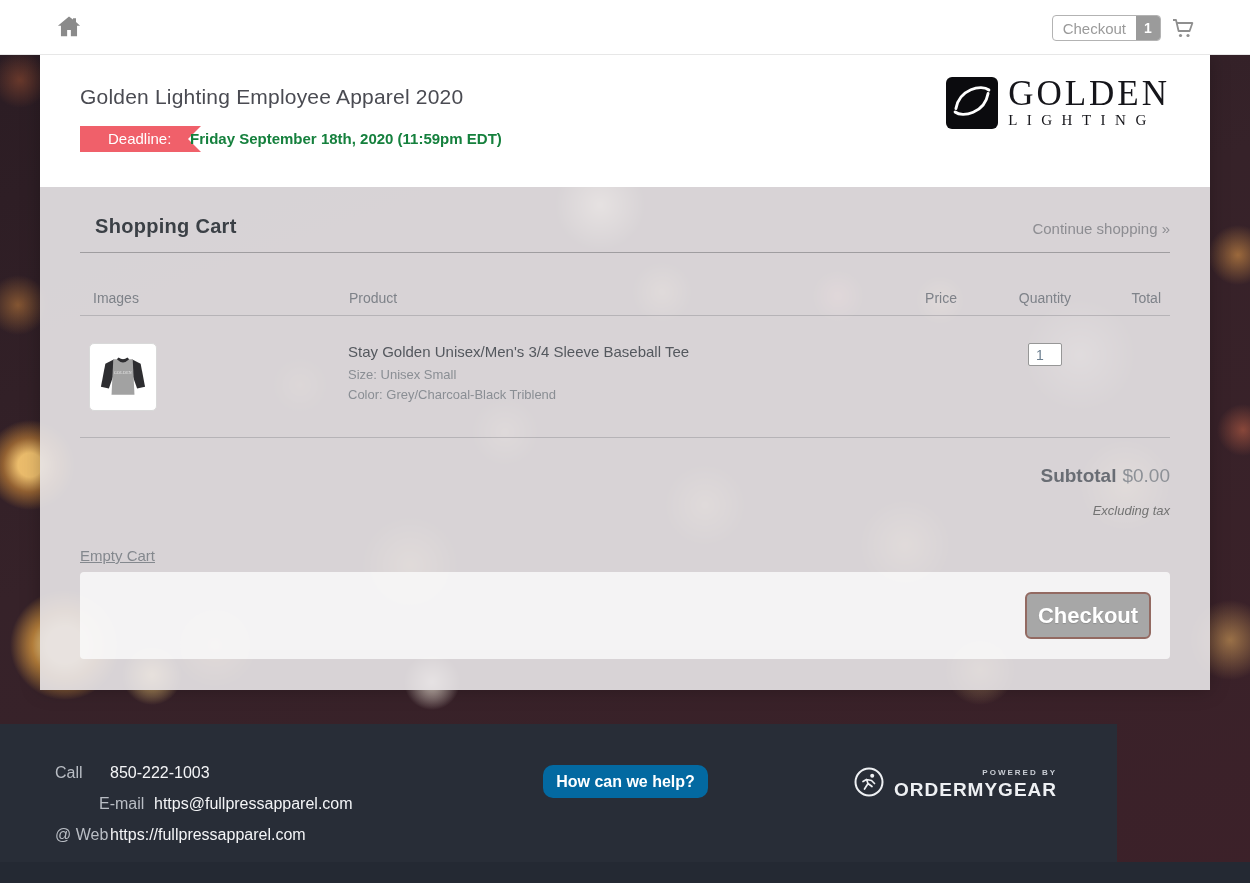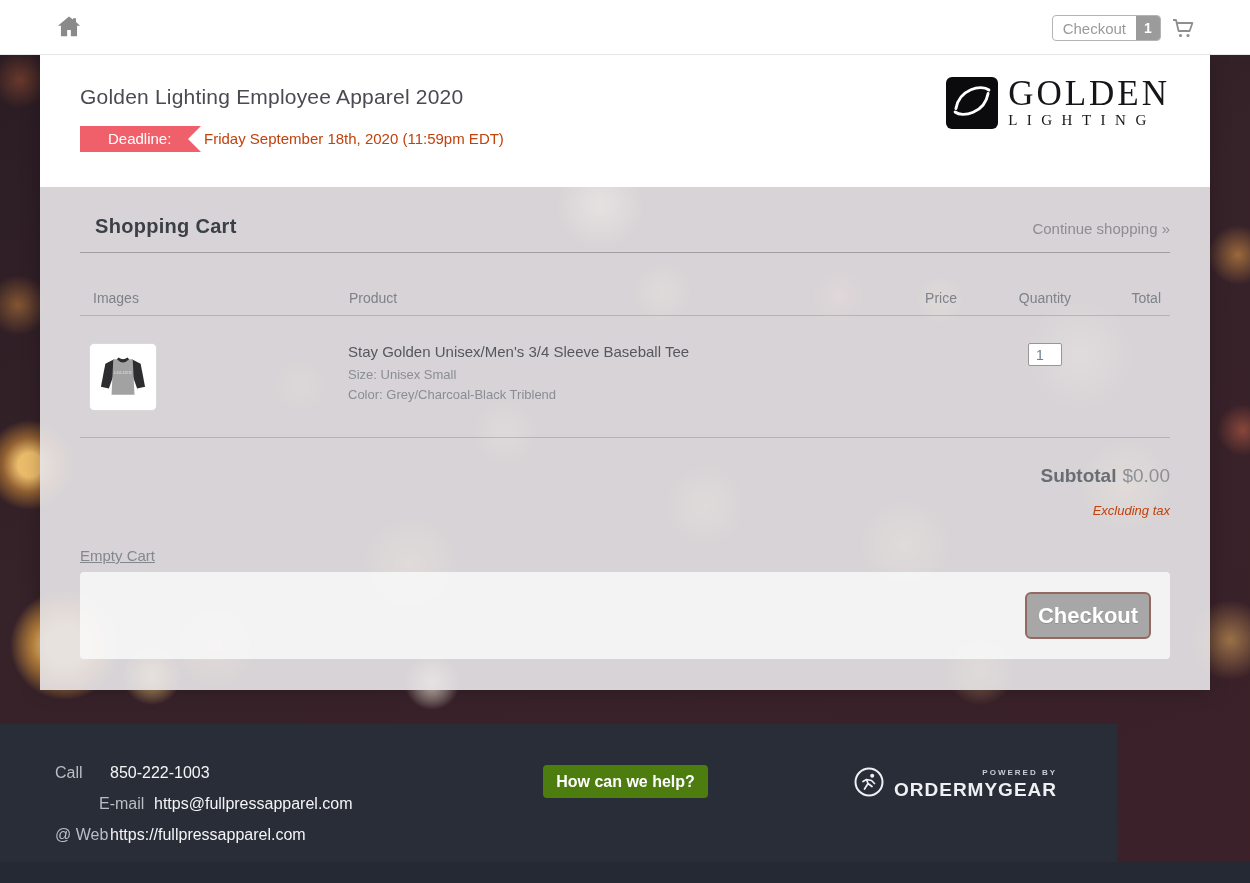--- a/index.html
+++ b/index.html
@@ -45,21 +45,21 @@
   .cart-ic { margin-left:10px; width:24px; height:24px; }
 
   
   .card { position:absolute; z-index:2; left:40px; top:55px; width:1170px; height:635px; box-shadow:0 0 18px rgba(0,0,0,0.25); }
   .card-header { position:relative; width:100%; height:132px; background:#ffffff; }
   .page-title { position:absolute; left:40px; top:30px; font-size:21px; color:#4a4b52; letter-spacing:0.2px; }
   .ribbon { position:absolute; left:40px; top:71px; height:26px; background:#f0606a; color:#fff; font-size:15px;
             line-height:26px; padding:0 30px 0 28px; }
   .ribbon::after { content:""; position:absolute; right:0; top:0; width:0; height:0;
             border-top:13px solid transparent; border-bottom:13px solid transparent; border-right:13px solid #ffffff; }
-  .deadline-date { position:absolute; left:164px; top:71px; height:26px; line-height:26px; font-size:15px; font-weight:normal; color:#c2410c; }
+  .deadline-date { position:absolute; left:150px; top:71px; height:26px; line-height:26px; font-size:15px; font-weight:bold; color:#15803d; }
   .brand-logo { position:absolute; right:40px; top:22px; display:flex; align-items:center; gap:10px; }
   .logo-box { width:52px; height:52px; background:#0b0b0e; border-radius:6px; display:flex; align-items:center; justify-content:center; }
   .logo-text { display:flex; flex-direction:column; align-items:flex-start; }
   .logo-name { font-family:"Liberation Serif", serif; font-size:35px; line-height:34px; letter-spacing:3px; color:#15151a; }
   .logo-sub  { font-family:"Liberation Serif", serif; font-size:15px; letter-spacing:9.5px; color:#15151a; margin-top:1px; }
 
   
   .cart-panel { position:relative; width:100%; height:503px; background:rgba(230,227,229,0.92); }
   .cart-title { position:absolute; left:55px; top:28px; font-size:20px; font-weight:bold; color:#3b4046; letter-spacing:0.3px; }
   .continue-link { position:absolute; right:40px; top:33px; font-size:15px; color:#8d8d92; cursor:pointer; text-decoration:none; }
@@ -70,35 +70,35 @@
   .th-price { right:253px; } .th-qty { right:139px; } .th-total { right:49px; }
   .thumb { position:absolute; left:49px; top:156px; width:68px; height:68px; background:#ffffff; border:1px solid #d9d9d9; border-radius:5px;
            display:flex; align-items:center; justify-content:center; cursor:pointer; }
   .p-name { position:absolute; left:308px; top:156px; font-size:15px; color:#54585e; }
   .p-size { position:absolute; left:308px; top:180px; font-size:13px; color:#8a8e94; }
   .p-color{ position:absolute; left:308px; top:200px; font-size:13px; color:#8a8e94; }
   .qty-input { position:absolute; left:988px; top:156px; width:34px; height:23px; border:1px solid #979797; border-radius:2px;
            font-size:14px; color:#6b7e8f; padding-left:7px; background:#fff; font-family:"Liberation Sans", sans-serif; }
   .subtotal { position:absolute; right:40px; top:278px; font-size:19px; color:#8d9197; }
   .subtotal b { color:#696d74; font-weight:bold; margin-right:6px; }
-  .tax-note { position:absolute; right:40px; top:316px; font-size:13px; font-style:italic; color:#c2410c; }
+  .tax-note { position:absolute; right:40px; top:316px; font-size:13px; font-style:italic; color:#737373; }
   .empty-link { position:absolute; left:40px; top:360px; font-size:15px; color:#84888e; text-decoration:underline; cursor:pointer; }
   .checkout-bar { position:absolute; left:40px; right:40px; top:385px; height:87px; background:rgba(250,250,250,0.82); border-radius:4px; }
   .checkout-btn { position:absolute; right:19px; top:20px; width:126px; height:47px; background:#a7a7a7; border:2px solid #936a62;
            border-radius:6px; color:#ffffff; font-size:22px; font-weight:bold; font-family:"Liberation Sans", sans-serif;
            text-shadow:0 1px 1px rgba(0,0,0,0.15); cursor:pointer; }
 
   
   .footer { position:absolute; z-index:2; left:0; top:724px; width:1117px; height:172px; background:#282d37; }
   .footer-strip { position:absolute; z-index:2; left:0; top:862px; width:1250px; height:21px; background:#242933; }
   .contact-row { position:absolute; left:55px; font-size:16px; display:flex; }
   .contact-row .c-label { color:#b9bdc4; width:55px; flex:0 0 auto; }
   .contact-row .c-value { color:#f4f5f7; }
   .row-0 { top:40px; } .row-1 { top:71px;margin-left:44px; } .row-2 { top:102px; }
-  .help-btn { position:absolute; left:543px; top:41px; width:165px; height:33px; background:#4d7c0f; border:none; border-radius:4px;
+  .help-btn { position:absolute; left:543px; top:41px; width:165px; height:33px; background:#0369a1; border:none; border-radius:10px;
            color:#fff; font-size:16px; font-weight:bold; font-family:"Liberation Sans", sans-serif; cursor:pointer; }
   .omg { position:absolute; right:60px; top:42px; display:flex; align-items:center; gap:9px; cursor:pointer; }
   .omg-text { display:flex; flex-direction:column; align-items:flex-end; }
   .omg-powered { font-size:8px; letter-spacing:2px; color:#c9cdd4; font-weight:bold; }
   .omg-brand { font-size:19px; font-weight:bold; letter-spacing:1px; color:#eef0f3; margin-top:2px; }
 </style>
 </head>
 <body>
 
 <div class="stage">

